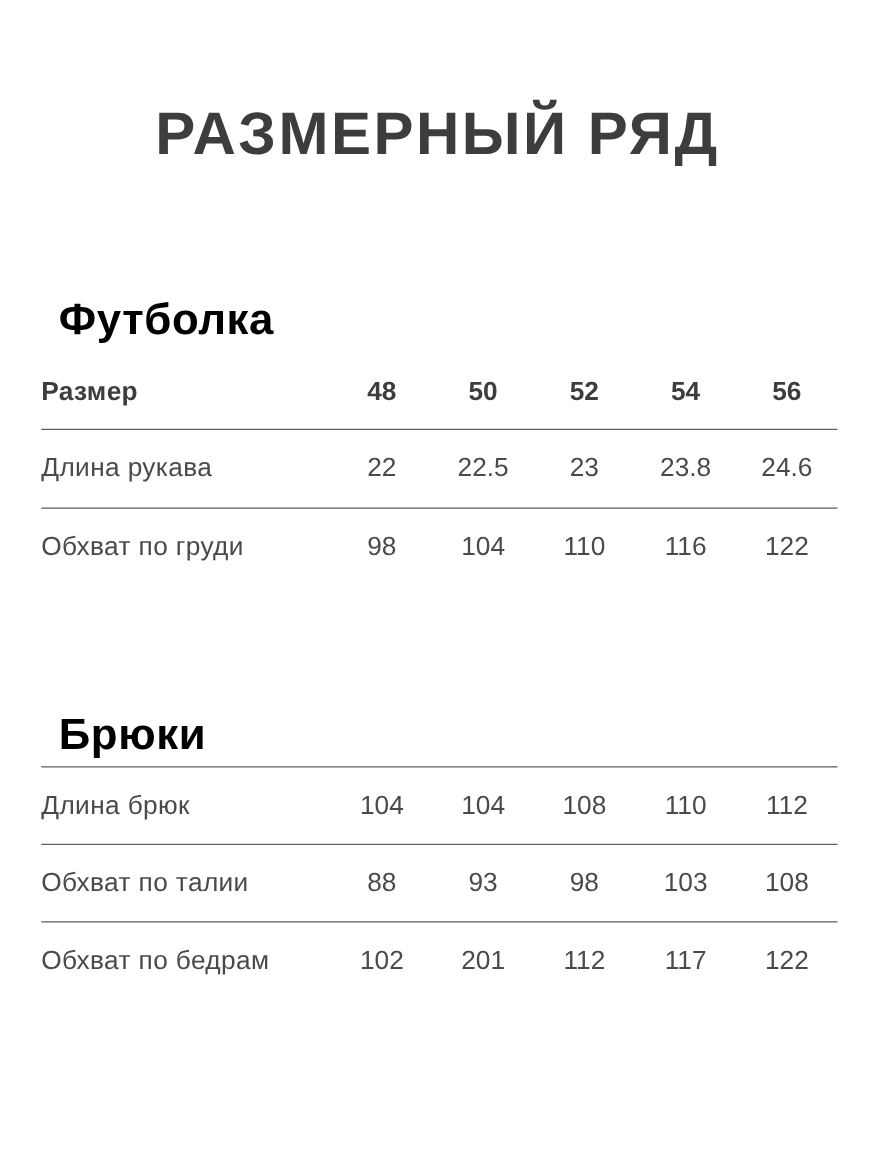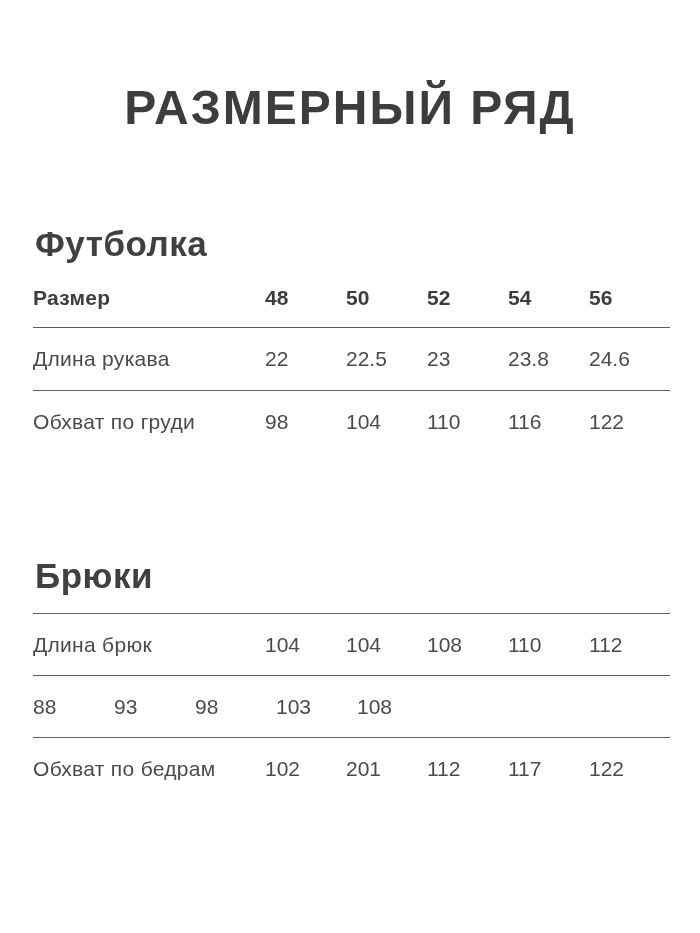--- a/index.html
+++ b/index.html
@@ -24,35 +24,35 @@
     margin: 0;
     text-align: center;
     font-size: 48px;
     font-weight: 700;
     letter-spacing: 2px;
     color: #3d3d3d;
   }
   .section-heading {
     position: absolute;
     left: 35px;
-    margin: 0;
+    margin: 12px;
     font-size: 35px;
     font-weight: 700;
     letter-spacing: 0.5px;
-    color: #404040;
+    color: #000000;
   }
   .heading-tshirt { top: 224px; }
   .heading-pants  { top: 556px; }
 
   .table {
     position: absolute;
     left: 33px;
     width: 637px;
   }
-  .table-tshirt { top: 268px; }
+  .table-tshirt { top: 284px; }
   .table-pants  { top: 613px; }
 
   .row {
     display: flex;
     align-items: center;
     height: 62px;
     border-bottom: 1.5px solid #5f5f5f;
   }
   .row:last-child { border-bottom: none; }
   .table-tshirt .row:first-child { height: 59px; }
@@ -62,21 +62,21 @@
   .cell-label {
     width: 232px;
     font-size: 21px;
     font-weight: 400;
     color: #4a4a4a;
     letter-spacing: 0.3px;
     white-space: nowrap;
   }
   .cell-val {
     width: 81px;
-    text-align: left;
+    text-align: center;
     font-size: 21px;
     font-weight: 400;
     color: #4a4a4a;
   }
   .header-row .cell-label,
   .header-row .cell-val {
     font-weight: 700;
     color: #3d3d3d;
   }
 </style>
@@ -121,20 +121,21 @@
   <div class="table table-pants">
     <div class="row">
       <div class="cell-label">Длина брюк</div>
       <div class="cell-val">104</div>
       <div class="cell-val">104</div>
       <div class="cell-val">108</div>
       <div class="cell-val">110</div>
       <div class="cell-val">112</div>
     </div>
     <div class="row">
+      <div class="cell-label">Обхват по талии</div>
       <div class="cell-val">88</div>
       <div class="cell-val">93</div>
       <div class="cell-val">98</div>
       <div class="cell-val">103</div>
       <div class="cell-val">108</div>
     </div>
     <div class="row">
       <div class="cell-label">Обхват по бедрам</div>
       <div class="cell-val">102</div>
       <div class="cell-val">201</div>

